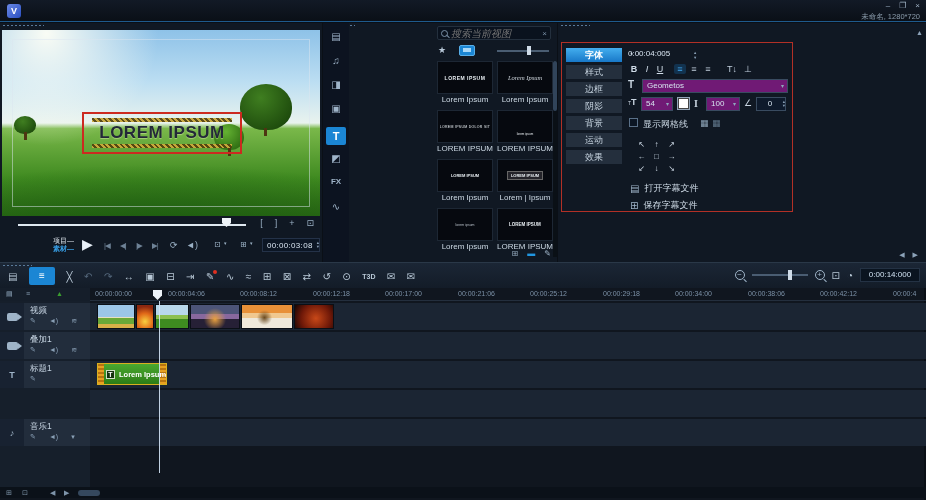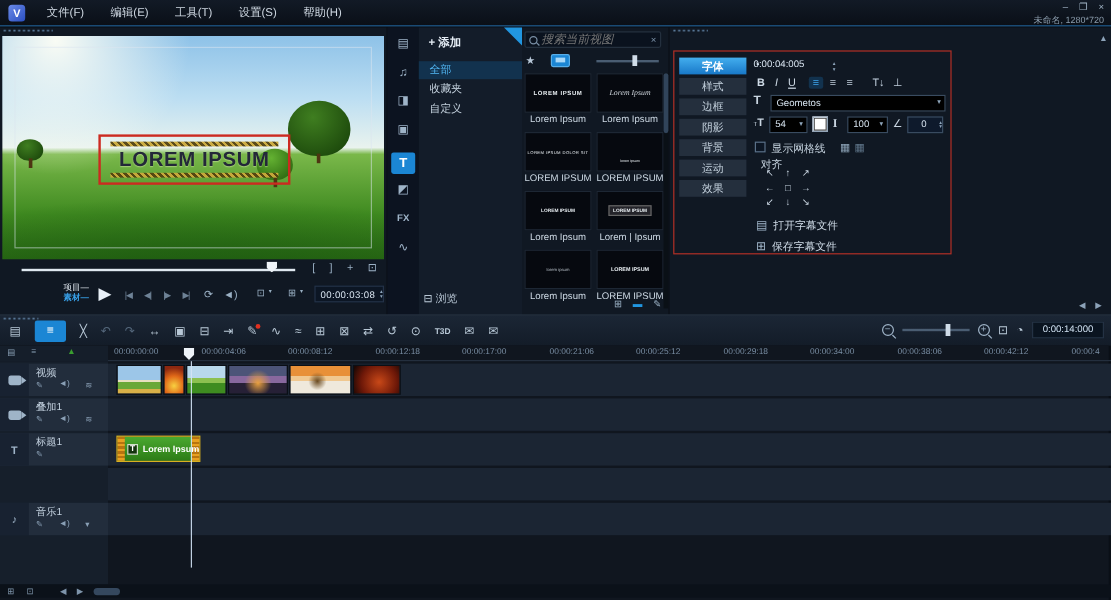--- a/index.html
+++ b/index.html
@@ -130,21 +130,21 @@
   .otab{ position:absolute; left:4px; width:56px; height:14px; line-height:14px; text-align:center;
          background:#242f3d; color:#c5d2de; font-size:9px; }
   .otab.active{ background:linear-gradient(#43aeee,#1878c8); color:#fff; font-weight:bold; }
   .ocontent{ position:absolute; left:66px; top:0; width:162px; height:170px; }
   .orow{ position:absolute; left:0; width:162px; height:14px; }
   .oicn{ color:#c8d4e0; font-size:9px; }
   .stybtn{ position:absolute; top:0; width:12px; text-align:center; color:#d0dce8; font-size:9px; }
   .stybtn.b{ font-weight:bold; } .stybtn.i{ font-style:italic; } .stybtn.u{ text-decoration:underline; }
   .alnbtn{ position:absolute; top:0; width:12px; text-align:center; color:#c0cedc; font-size:9px; }
   .alnbtn.active{ color:#3fa8f0; background:#12324e; border-radius:2px; }
-  .osel{ position:absolute; height:14px; background:#000000; border:1px solid #394b60; color:#d5e2ee;
+  .osel{ position:absolute; height:14px; background:#701a75; border:1px solid #394b60; color:#d5e2ee;
          font-size:8px; line-height:12px; padding-left:4px; }
   .osel .arr{ position:absolute; right:3px; top:0; color:#8fa6bc; font-size:6px; line-height:12px; }
   .swatch{ position:absolute; width:13px; height:13px; background:#fff; border:1px solid #93a5b8;
            box-shadow:inset 0 0 0 1px #444; }
   .ibeam{ position:absolute; font-family:"Liberation Serif","DejaVu Serif",serif; font-weight:bold;
           color:#c8d4e0; font-size:10px; }
   .onum{ position:absolute; height:14px; background:#0e1a2c; border:1px solid #394b60; color:#d5e2ee;
          font-size:8px; line-height:12px; display:flex; align-items:center; }
   .onum .v{ flex:1; text-align:center; }
   .checkbox{ position:absolute; width:9px; height:9px; background:#0c1624; border:1px solid #5a7088; }
@@ -224,27 +224,20 @@
   .hscroll span{ position:absolute; top:2px; font-size:7px; color:#7e94aa; }
   .hscroll .handle{ position:absolute; left:78px; top:3px; width:22px; height:6px; background:#35485e; border-radius:3px; }
 </style>
 </head>
 <body>
 
 <div id="app">
 
   <div class="menubar">
     <div class="logo">V</div>
-    <div class="menuitems">
-      <span class="menuitem">文件(F)</span>
-      <span class="menuitem">编辑(E)</span>
-      <span class="menuitem">工具(T)</span>
-      <span class="menuitem">设置(S)</span>
-      <span class="menuitem">帮助(H)</span>
-    </div>
     <div class="winctrl">
       <span>–</span>
       <span>❐</span>
       <span>×</span>
     </div>
     <div class="projinfo">未命名, 1280*720</div>
   </div>
 
   <div class="panel" id="preview-panel">
     <div class="dots" style="left:2px; top:1px;"></div>
@@ -298,33 +291,20 @@
     <div class="libstrip">
       <span style="top:8px;">▤</span>
       <span style="top:32px;">♫</span>
       <span style="top:56px;">◨</span>
       <span style="top:80px;">▣</span>
       <span class="sel" style="top:104px;">T</span>
       <span style="top:130px;">◩</span>
       <span style="top:154px; font-size:8px; font-weight:bold;">FX</span>
       <span style="top:178px;">∿</span>
     </div>
-    <div class="libnav">
-      <div class="addrow">
-        <span>+</span> <span>添加</span>
-      </div>
-      <div class="flag"></div>
-      <div class="navitem sel" style="top:28px;">全部</div>
-      <div class="navitem" style="top:44px;">收藏夹</div>
-      <div class="navitem" style="top:60px;">自定义</div>
-      <div class="browserow">
-        <span>⊟</span>
-        <span>浏览</span>
-      </div>
-    </div>
     <div class="gallery">
       <div class="searchbox">
         <span class="mag"></span>
         <input placeholder="搜索当前视图" style="">
         <span class="clear">×</span>
       </div>
       <div class="galctrl">
         <span class="star">★</span>
         <span class="monitor"></span>
         <div class="zslider">
@@ -455,23 +435,20 @@
                 <span>▴</span>
                 <span>▾</span>
               </span>
           </div>
         </div>
         <div class="orow" style="top:74px;">
           <span class="checkbox" style="left:1px; top:1px;"></span>
           <span style="position:absolute; left:15px; top:1px;">显示网格线</span>
           <span class="oicn" style="position:absolute; left:72px; top:1px; color:#8aa0b4;">▦</span>
           <span class="oicn" style="position:absolute; left:84px; top:1px; color:#5e7488;">▦</span>
-        </div>
-        <div class="orow" style="top:88px;">
-          <span style="position:absolute; left:6px;">对齐</span>
         </div>
         <div class="agrid">
           <span>↖</span><span>↑</span><span>↗</span><br>
           <span>←</span><span>□</span><span>→</span><br>
           <span>↙</span><span>↓</span><span>↘</span>
         </div>
         <div class="filebtn" style="top:138px;">
           <span class="fic">▤</span>
           <span>打开字幕文件</span>
         </div>

